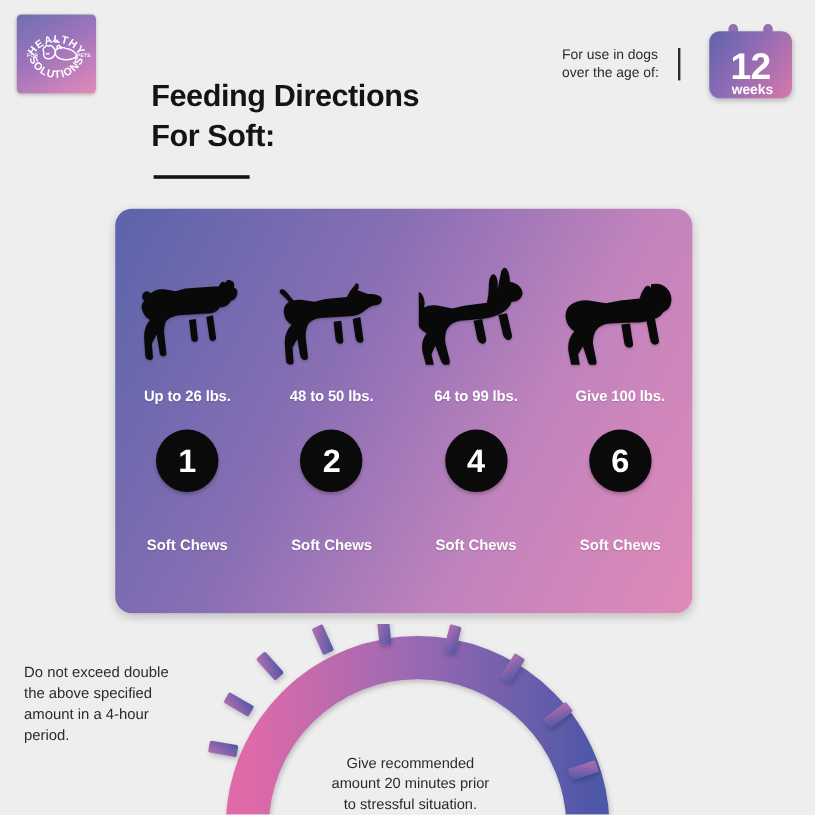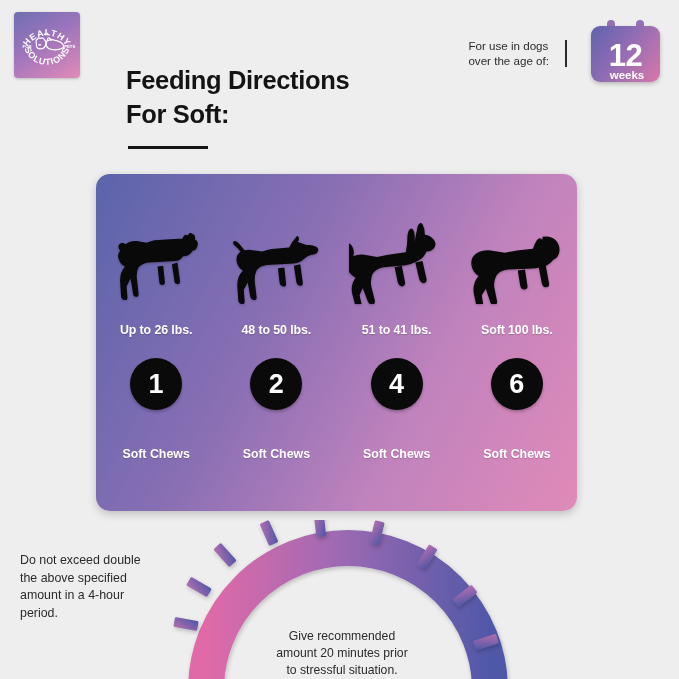--- a/index.html
+++ b/index.html
@@ -298,32 +298,32 @@
       <div class="dose-circle">2</div>
       <div class="dose-unit">Soft Chews</div>
     </div>
 
     <div class="dose-col">
       <div class="dog-silhouette">
         <svg width="96" height="86" viewBox="0 0 120 108">
           <path fill="#090909" d="M86,10 q3,-6 6,-2 q3,5 3,13 q7,1 11,6 q4,5 1,10 q-3,5 -10,5 q-3,8 -11,12 q-9,5 -21,6 l-22,2 q-10,2 -14,9 q-3,8 -1,16 l4,16 q1,5 -3,6 q-4,0 -6,-5 l-6,-16 l-4,9 l3,13 q2,5 -2,6 q-5,1 -6,-5 l-4,-15 q-3,-12 4,-21 q-8,-4 -11,-13 q-2,-8 3,-13 q-7,-2 -9,-8 q-2,-7 4,-9 q6,-2 9,4 q3,6 1,12 q6,-3 14,-2 l16,3 q8,-2 14,-3 l22,-3 q2,-9 2,-17 q0,-9 3,-12 q3,-2 5,2 q2,5 1,14 z M92,54 l5,22 q1,5 -3,6 q-4,0 -6,-5 l-5,-21 z M66,60 l4,20 q1,5 -3,6 q-4,0 -6,-5 l-4,-19 z"></path>
         </svg>
       </div>
-      <div class="weight-label">51 to 41 lbs.</div>
+      <div class="weight-label">64 to 99 lbs.</div>
       <div class="dose-circle">4</div>
       <div class="dose-unit">Soft Chews</div>
     </div>
 
     <div class="dose-col">
       <div class="dog-silhouette">
         <svg width="96" height="80" viewBox="0 0 120 100">
           <path fill="#090909" d="M92,16 q10,-2 16,4 q6,6 5,14 q-1,8 -8,11 q-4,6 -12,8 q-9,3 -20,3 l-24,1 q-11,1 -15,8 q-4,8 -2,16 l3,15 q1,5 -4,5 q-4,0 -5,-5 l-5,-15 l-5,8 l2,13 q1,5 -4,5 q-5,0 -5,-6 l-3,-14 q-2,-13 6,-22 q-8,-5 -9,-14 q-1,-9 6,-14 q8,-5 18,-4 l18,3 q9,-2 15,-3 l20,-2 q2,-7 5,-11 q3,-4 6,-1 q2,3 0,6 z M96,52 l4,22 q1,5 -4,5 q-4,0 -5,-5 l-4,-21 z M70,57 l3,20 q1,5 -4,5 q-4,0 -5,-5 l-3,-19 z"></path>
         </svg>
       </div>
-      <div class="weight-label">Soft 100 lbs.</div>
+      <div class="weight-label">Give 100 lbs.</div>
       <div class="dose-circle">6</div>
       <div class="dose-unit">Soft Chews</div>
     </div>
 
   </div>
 </section>
 
 <div id="warning-note">Do not exceed double
 the above specified
 amount in a 4-hour

